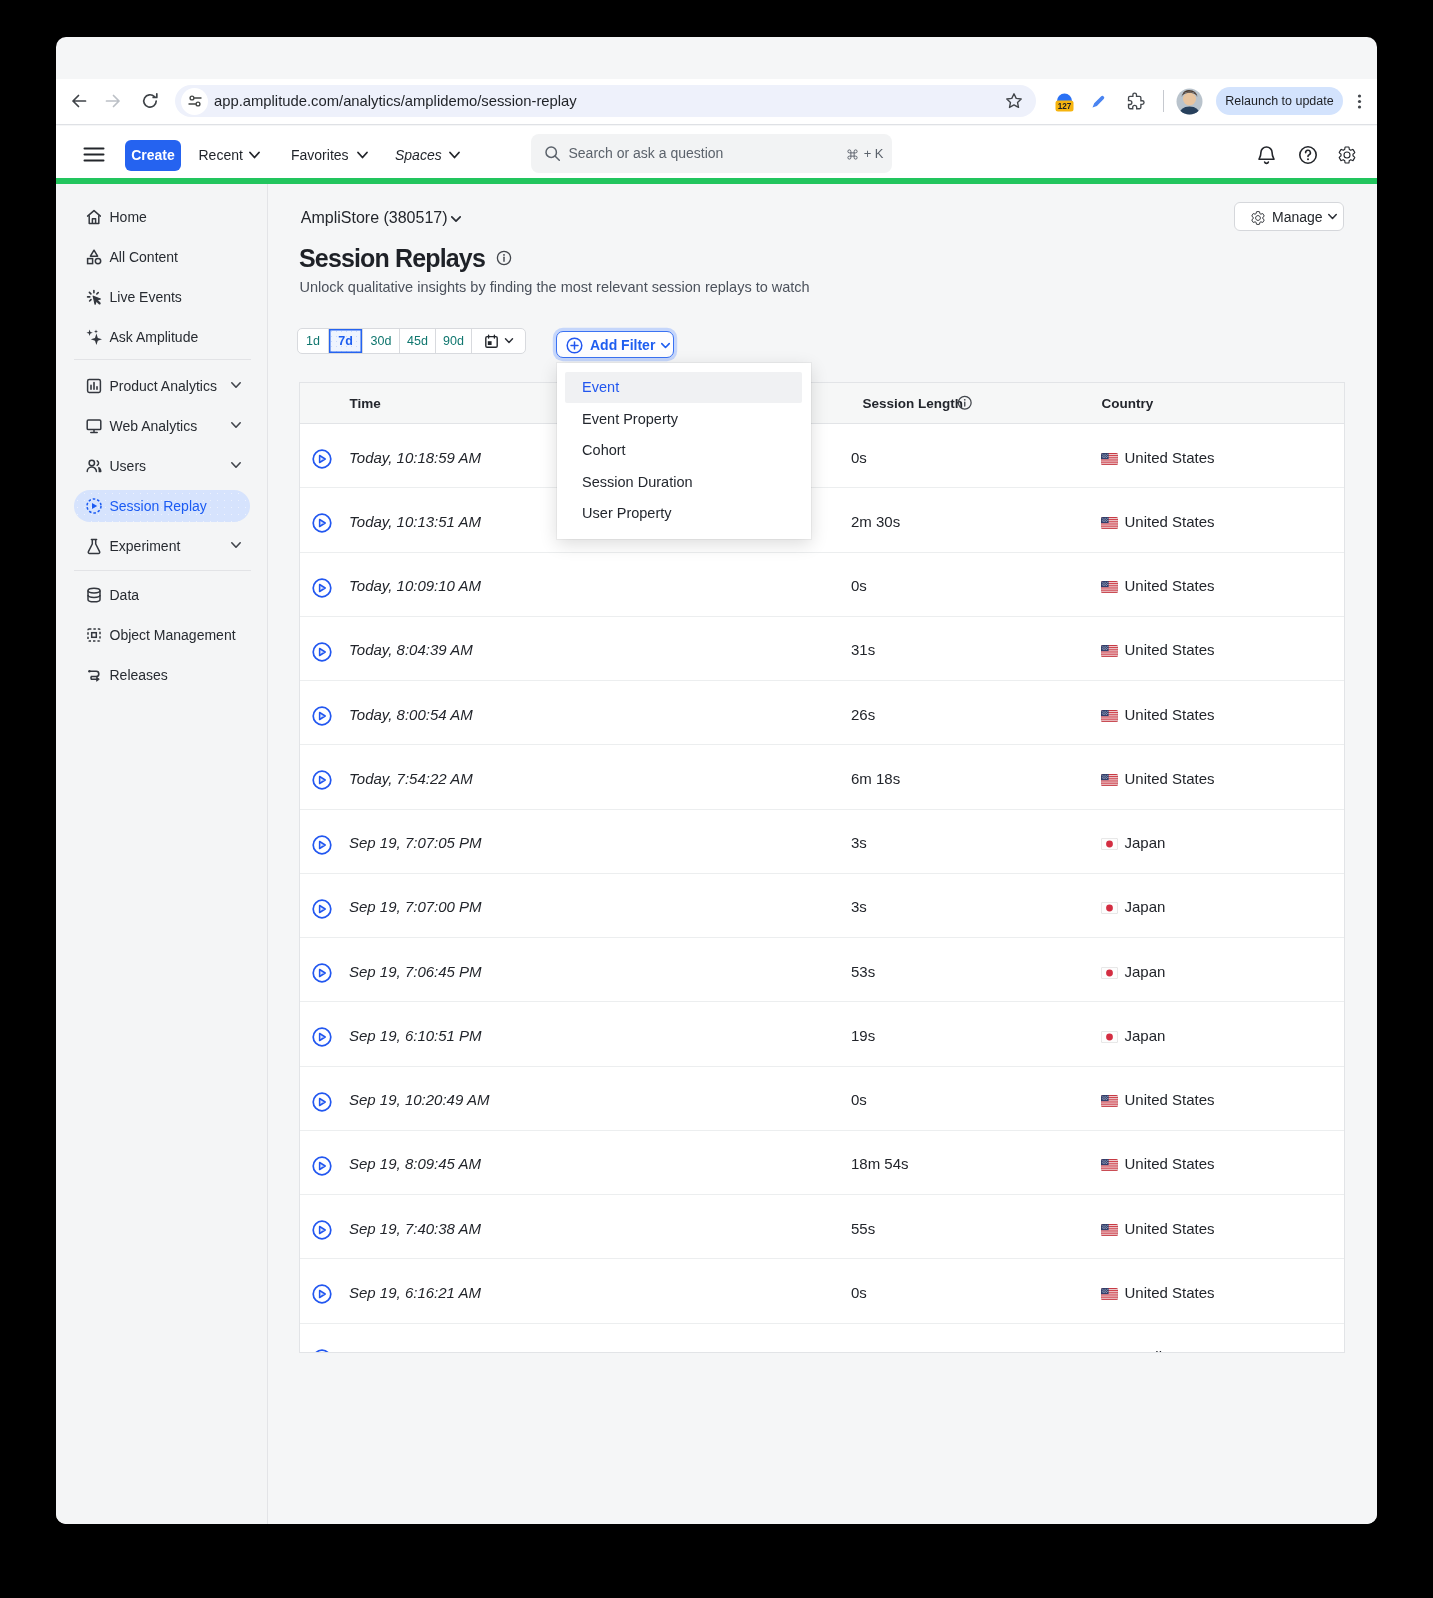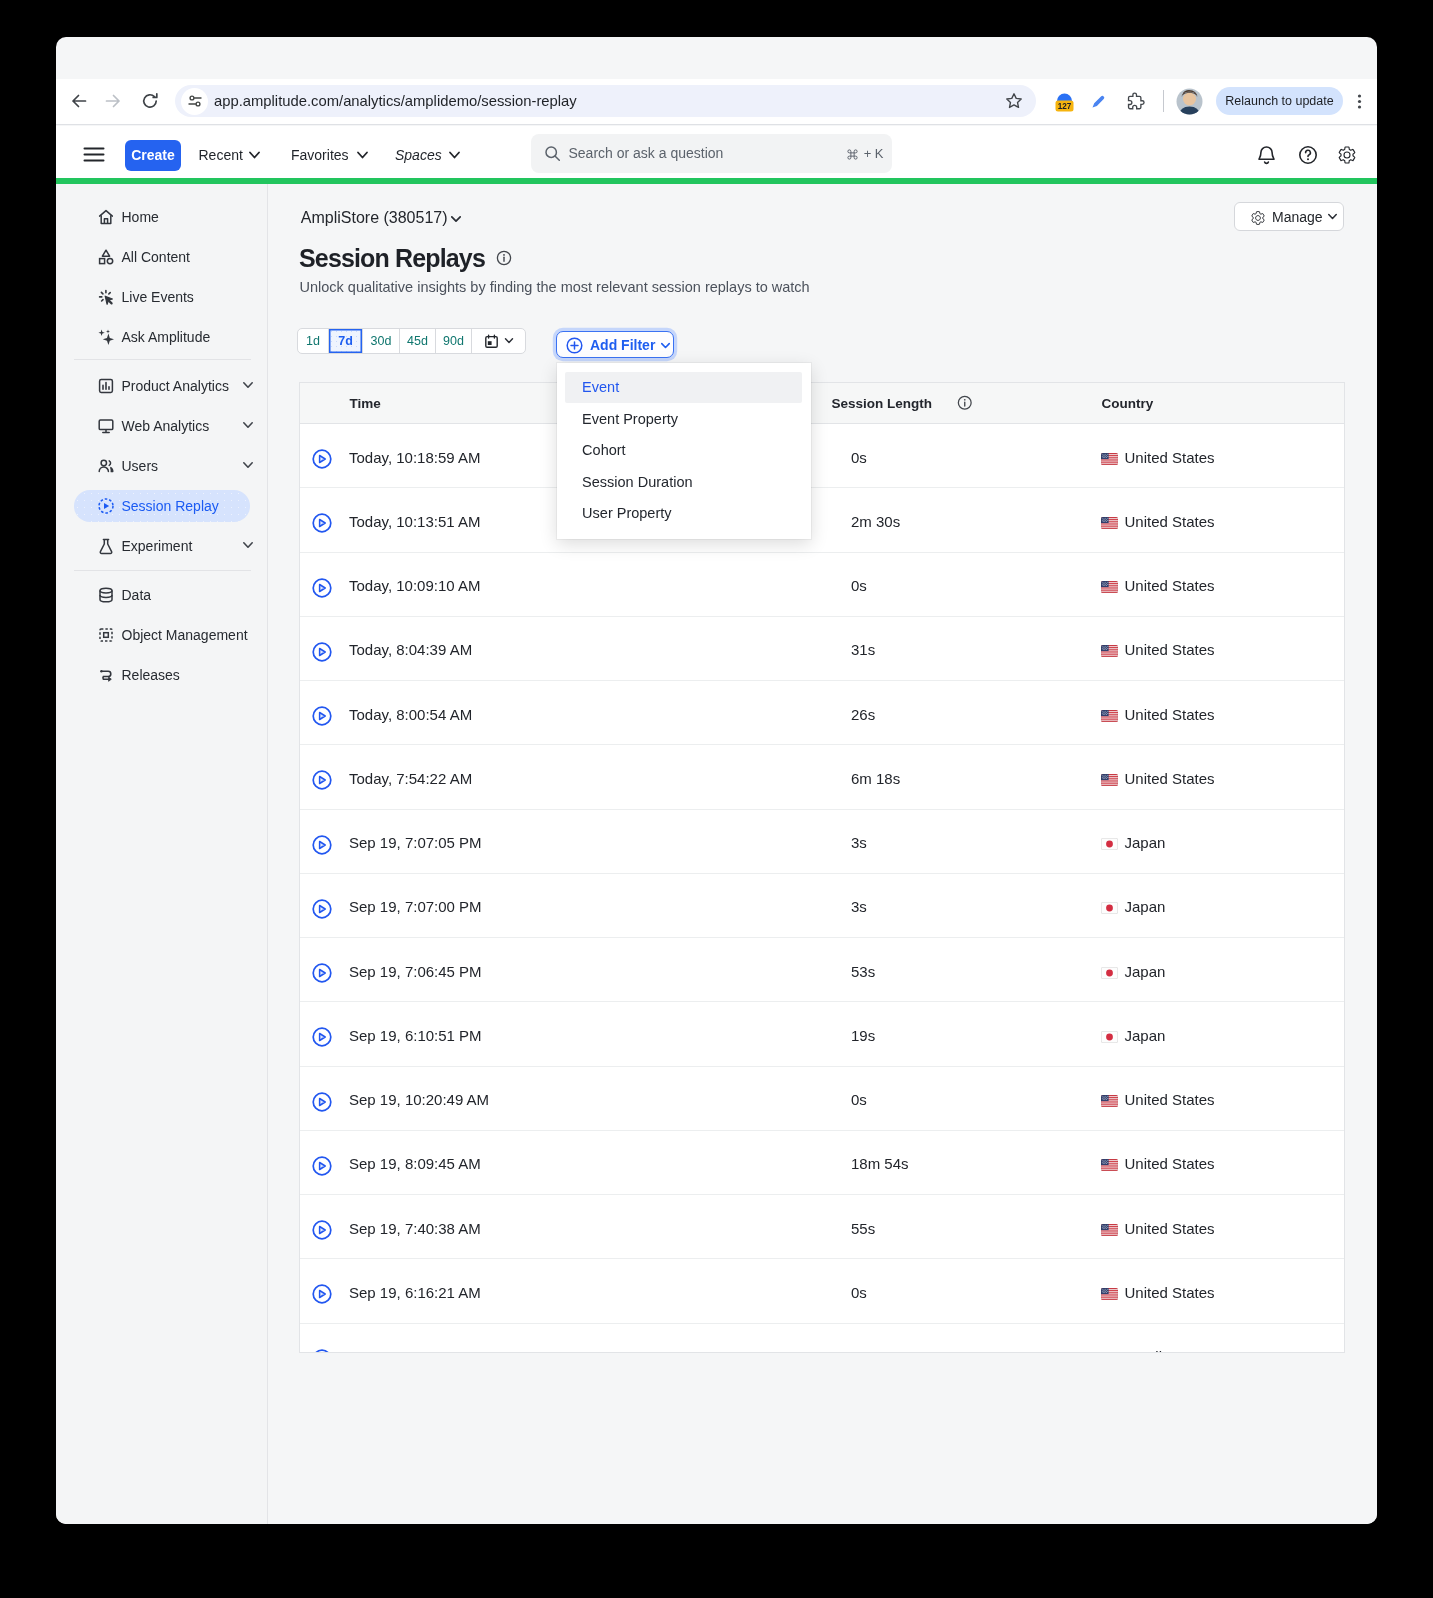--- a/index.html
+++ b/index.html
@@ -25,21 +25,21 @@
   
   .appheader { position:absolute; left:0; top:88.5px; width:100%; height:58.5px; background:#fff; border-bottom:6px solid #22c55e; }
   .createbtn { position:absolute; left:69px; top:14.5px; width:56px; height:31px; background:#2563f0; border-radius:6px;
                color:#fff; font-size:14px; font-weight:bold; text-align:center; line-height:31px; }
   .navitem { position:absolute; top:21px; font-size:14px; color:#1f2329; }
   .searchbox { position:absolute; left:474.5px; top:8.5px; width:361px; height:39px; background:#f2f3f4; border-radius:8px; }
   .searchph { position:absolute; left:38px; top:11px; font-size:14px; color:#5b626b; color:#5b626b; }
   .searchkbd { position:absolute; right:8px; top:12px; font-size:13px; color:#5b626b; }
   
   .sidebar { position:absolute; left:0; top:147px; width:211.5px; height:1340px; background:#f4f5f6; border-right:1px solid #e3e4e7; }
-  .srow { position:absolute; left:16px; width:211px; height:32px; }
+  .srow { position:absolute; left:4px; width:211px; height:32px; }
   .srow .ic { position:absolute; left:25px; top:7px; }
   .srow .lbl { position:absolute; left:49.5px; top:8px; font-size:14px; color:#272b31; white-space:nowrap; }
   .srow .chev { position:absolute; left:170px; top:11px; }
   .sdiv { position:absolute; left:17.5px; width:177px; height:1px; background:#e2e3e6; }
   .pill { position:absolute; left:17.5px; width:176.5px; height:32px; background:#d6e3fd; border-radius:16px;
           background-image:radial-gradient(rgba(255,255,255,.55) 0.8px, transparent 1px); background-size:7px 7px; }
   
   .main { position:absolute; left:212.5px; top:147px; width:1108.5px; height:1340px; background:#f5f6f7; }
   .proj { position:absolute; left:32.3px; top:25px; font-size:16px; color:#23262c; }
   .managebtn { position:absolute; left:965.5px; top:18px; width:110px; height:29px; background:#fff;
@@ -60,21 +60,21 @@
               box-shadow:0 0 0 1px rgba(0,0,0,0.04), 0 5px 17px rgba(0,0,0,0.14); padding-top:9px; z-index:30; }
   .ditem { position:absolute; left:8.3px; width:237px; height:30.6px; line-height:30.6px; padding-left:16.8px;
            font-size:14.5px; color:#23272e; }
   .ditem.sel { background:#f0f1f3; border-radius:2px; color:#2257ef; }
   
   .tbl { position:absolute; left:30px; top:197.5px; width:1046px; height:971px; background:#fff;
          border:1px solid #e2e4e7; overflow:hidden; }
   .thead { position:absolute; left:0; top:0; width:100%; height:41.5px; background:#f6f7f7; border-bottom:1px solid #e2e4e7; }
   .th { position:absolute; top:13px; font-size:13.5px; font-weight:bold; color:#23262d; }
   .trow { position:absolute; left:0; width:100%; height:64.25px; border-bottom:1px solid #eceeef; }
-  .ttime { position:absolute; left:49.5px; top:24.5px; font-size:15px; color:#22252b; }
+  .ttime { position:absolute; left:49.5px; top:24.5px; font-size:15px; color:#22252b;font-style:italic; }
   .tlen  { position:absolute; left:551.5px; top:24.5px; font-size:15px; color:#22252b; }
   .tflag { position:absolute; left:801.5px; top:26.5px; }
   .tname { position:absolute; left:825px; top:24.5px; font-size:15px; color:#22252b; }
   .pico  { position:absolute; left:11px; top:24px; }
 </style>
 </head>
 <body>
 <div class="win">
 
 
@@ -339,21 +339,21 @@
         </svg>
         <svg class="abs" style="left:103px;top:9.5px;" width="11" height="8" viewBox="0 0 12 9">
           <path d="M1.8 1.8 L6 6.2 L10.2 1.8" stroke="#1e5ef0" stroke-width="1.8" fill="none" stroke-linecap="round" stroke-linejoin="round"></path>
         </svg>
         <span class="txt">Add Filter</span>
       </div>
 
     <div class="tbl">
       <div class="thead">
         <span class="th" style="left:50px;">Time</span>
-        <span class="th" style="left:532px;">Session Length</span>
+        <span class="th" style="left:563px;">Session Length</span>
         <svg class="abs" style="left:657px;top:12.5px;" width="15.5" height="15.5" viewBox="0 0 16 16">
             <circle cx="8" cy="8" r="6.6" fill="none" stroke="#43474d" stroke-width="1.3"></circle>
             <circle cx="8" cy="4.9" r="0.9" fill="#43474d"></circle>
             <path d="M8 7.3 V11.3" stroke="#43474d" stroke-width="1.4" stroke-linecap="round"></path>
           </svg>
           <span class="th" style="left:802px;">Country</span>
       </div>
       <div class="trow" style="top:41.50px;">
           <svg class="pico" width="22" height="22" viewBox="0 0 22 22">
             <circle cx="11" cy="11" r="8.8" fill="none" stroke="#2257f0" stroke-width="1.7"></circle>

